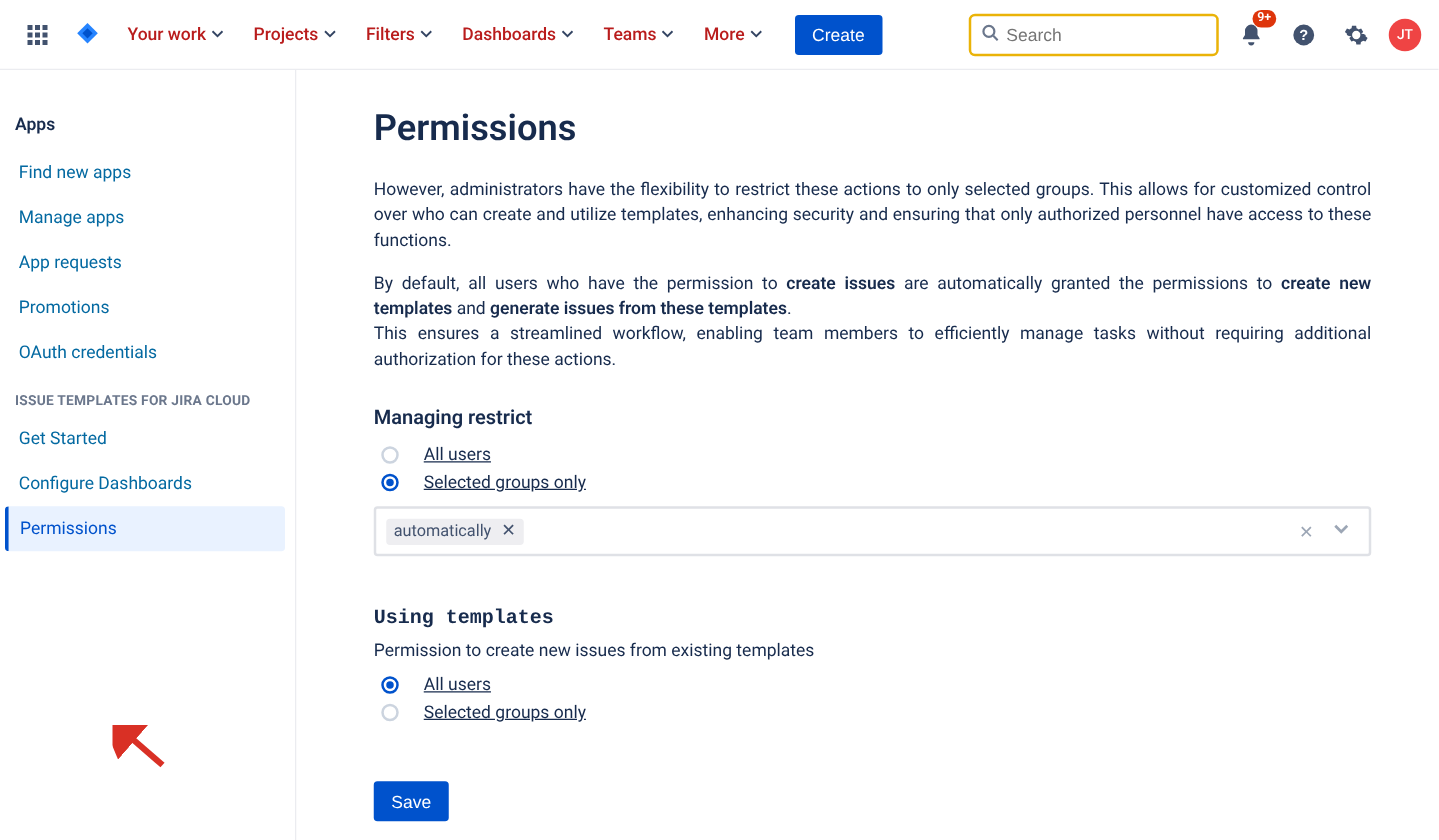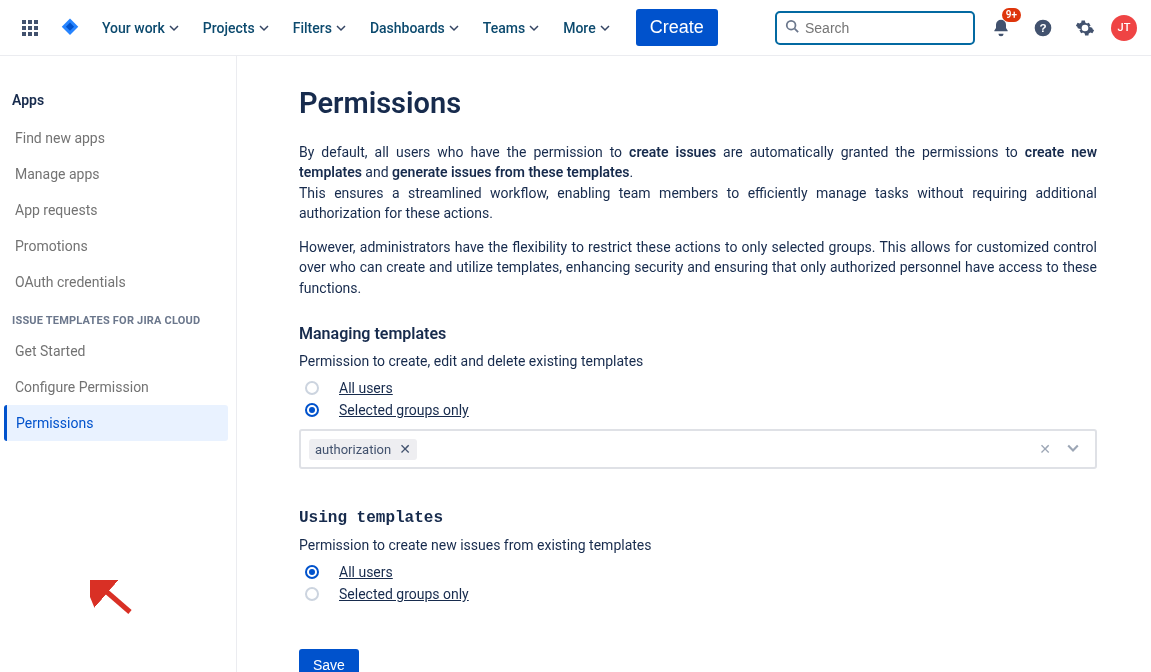--- a/index.html
+++ b/index.html
@@ -21,35 +21,35 @@
   .topnav-left { display: flex; align-items: center; gap: 8px; }
   .topnav-icon {
     width: 32px; height: 32px;
     display: flex; align-items: center; justify-content: center;
     border-radius: 3px;
     color: #42526e;
   }
   .topnav-item {
     display: flex; align-items: center;
     padding: 6px 8px; border-radius: 3px;
-    color: #0c4a6e; font-weight: 500;
+    color: #b91c1c; font-weight: 500;
     gap: 4px; cursor: pointer;
   }
   .chevron { display: inline-block; }
   .create-btn {
     background: #0052cc; color: #fff;
     border: none; border-radius: 3px;
-    padding: 8px 14px; font-weight: 500; font-size: 18px;
+    padding: 8px 14px; font-weight: 500; font-size: 14px;
     margin-left: 10px; cursor: pointer;
   }
   .topnav-spacer { flex: 1; }
   .topnav-right { display: flex; align-items: center; gap: 10px; }
   .search-box {
     display: flex; align-items: center;
-    border: 2px solid #0369a1; border-radius: 5px;
+    border: 2px solid #eab308; border-radius: 5px;
     height: 34px; width: 200px; padding: 0 8px;
     color: #6b778c;
   }
   .search-box input {
     border: none; outline: none;
     font-size: 14px; width: 100%; margin-left: 6px;
     background: transparent;
   }
   .bell-wrap { position: relative; }
   .badge {
@@ -74,21 +74,21 @@
   }
   .sidebar-title {
     font-weight: 600; font-size: 14px; color: #172b4d;
     padding: 8px 12px 12px;
   }
   .sidebar-section-header {
     font-size: 11px; font-weight: 700; letter-spacing: 0.2px;
     color: #6b778c; padding: 14px 12px 6px;
   }
   .sidebar-item {
-    padding: 10px 12px; color: #737373; cursor: pointer;
+    padding: 10px 12px; color: #0369a1; cursor: pointer;
     display: flex; align-items: center;
     border-left: 3px solid transparent;
   }
   .sidebar-item.active {
     background: #e9f2ff; color: #0052cc;
     border-left-color: #0052cc;
     margin-left: 4px; margin-right: 8px;
     border-radius: 3px;
     border-left-width: 3px;
     padding-left: 9px;
@@ -300,52 +300,51 @@
     </div>
     <div class="sidebar-item">
       <span>OAuth credentials</span>
     </div>
 
     <div class="sidebar-section-header">ISSUE TEMPLATES FOR JIRA CLOUD</div>
     <div class="sidebar-item">
       <span>Get Started</span>
     </div>
     <div class="sidebar-item">
-      <span>Configure Permission</span>
+      <span>Configure Dashboards</span>
     </div>
     <div class="sidebar-item active">
       <span>Permissions</span>
     </div>
   </div>
 
   <div class="main">
     <h1>Permissions</h1>
 
     <div class="intro">
+      <p>However, administrators have the flexibility to restrict these actions to only selected groups. This allows for customized control over who can create and utilize templates, enhancing security and ensuring that only authorized personnel have access to these functions.</p>
       <p>
         <span>By default, all users who have the permission to </span><b>create issues</b><span> are automatically granted the permissions to </span><b>create new templates</b><span> and </span><b>generate issues from these templates</b><span>.</span><br>
         <span>This ensures a streamlined workflow, enabling team members to efficiently manage tasks without requiring additional authorization for these actions.</span>
       </p>
-      <p>However, administrators have the flexibility to restrict these actions to only selected groups. This allows for customized control over who can create and utilize templates, enhancing security and ensuring that only authorized personnel have access to these functions.</p>
     </div>
 
     
-    <h2 class="section-h">Managing templates</h2>
-    <div class="perm-desc">Permission to create, edit and delete existing templates</div>
+    <h2 class="section-h">Managing restrict</h2>
     <div class="radio-row">
       <span class="radio"></span>
       <span>All users</span>
     </div>
     <div class="radio-row">
       <span class="radio checked"></span>
       <span>Selected groups only</span>
     </div>
     <div class="multiselect">
       <span class="tag">
-        <span>authorization</span>
+        <span>automatically</span>
         <span class="tag-x">✕</span>
       </span>
       <span class="ms-spacer"></span>
       <span class="ms-icon">✕</span>
       <span class="ms-icon">
         <svg width="12" height="12" viewBox="0 0 10 10">
             <path d="M1 3 L5 7 L9 3" stroke="#9ca6b5" stroke-width="1.8" fill="none"></path>
           </svg>
       </span>
     </div>

